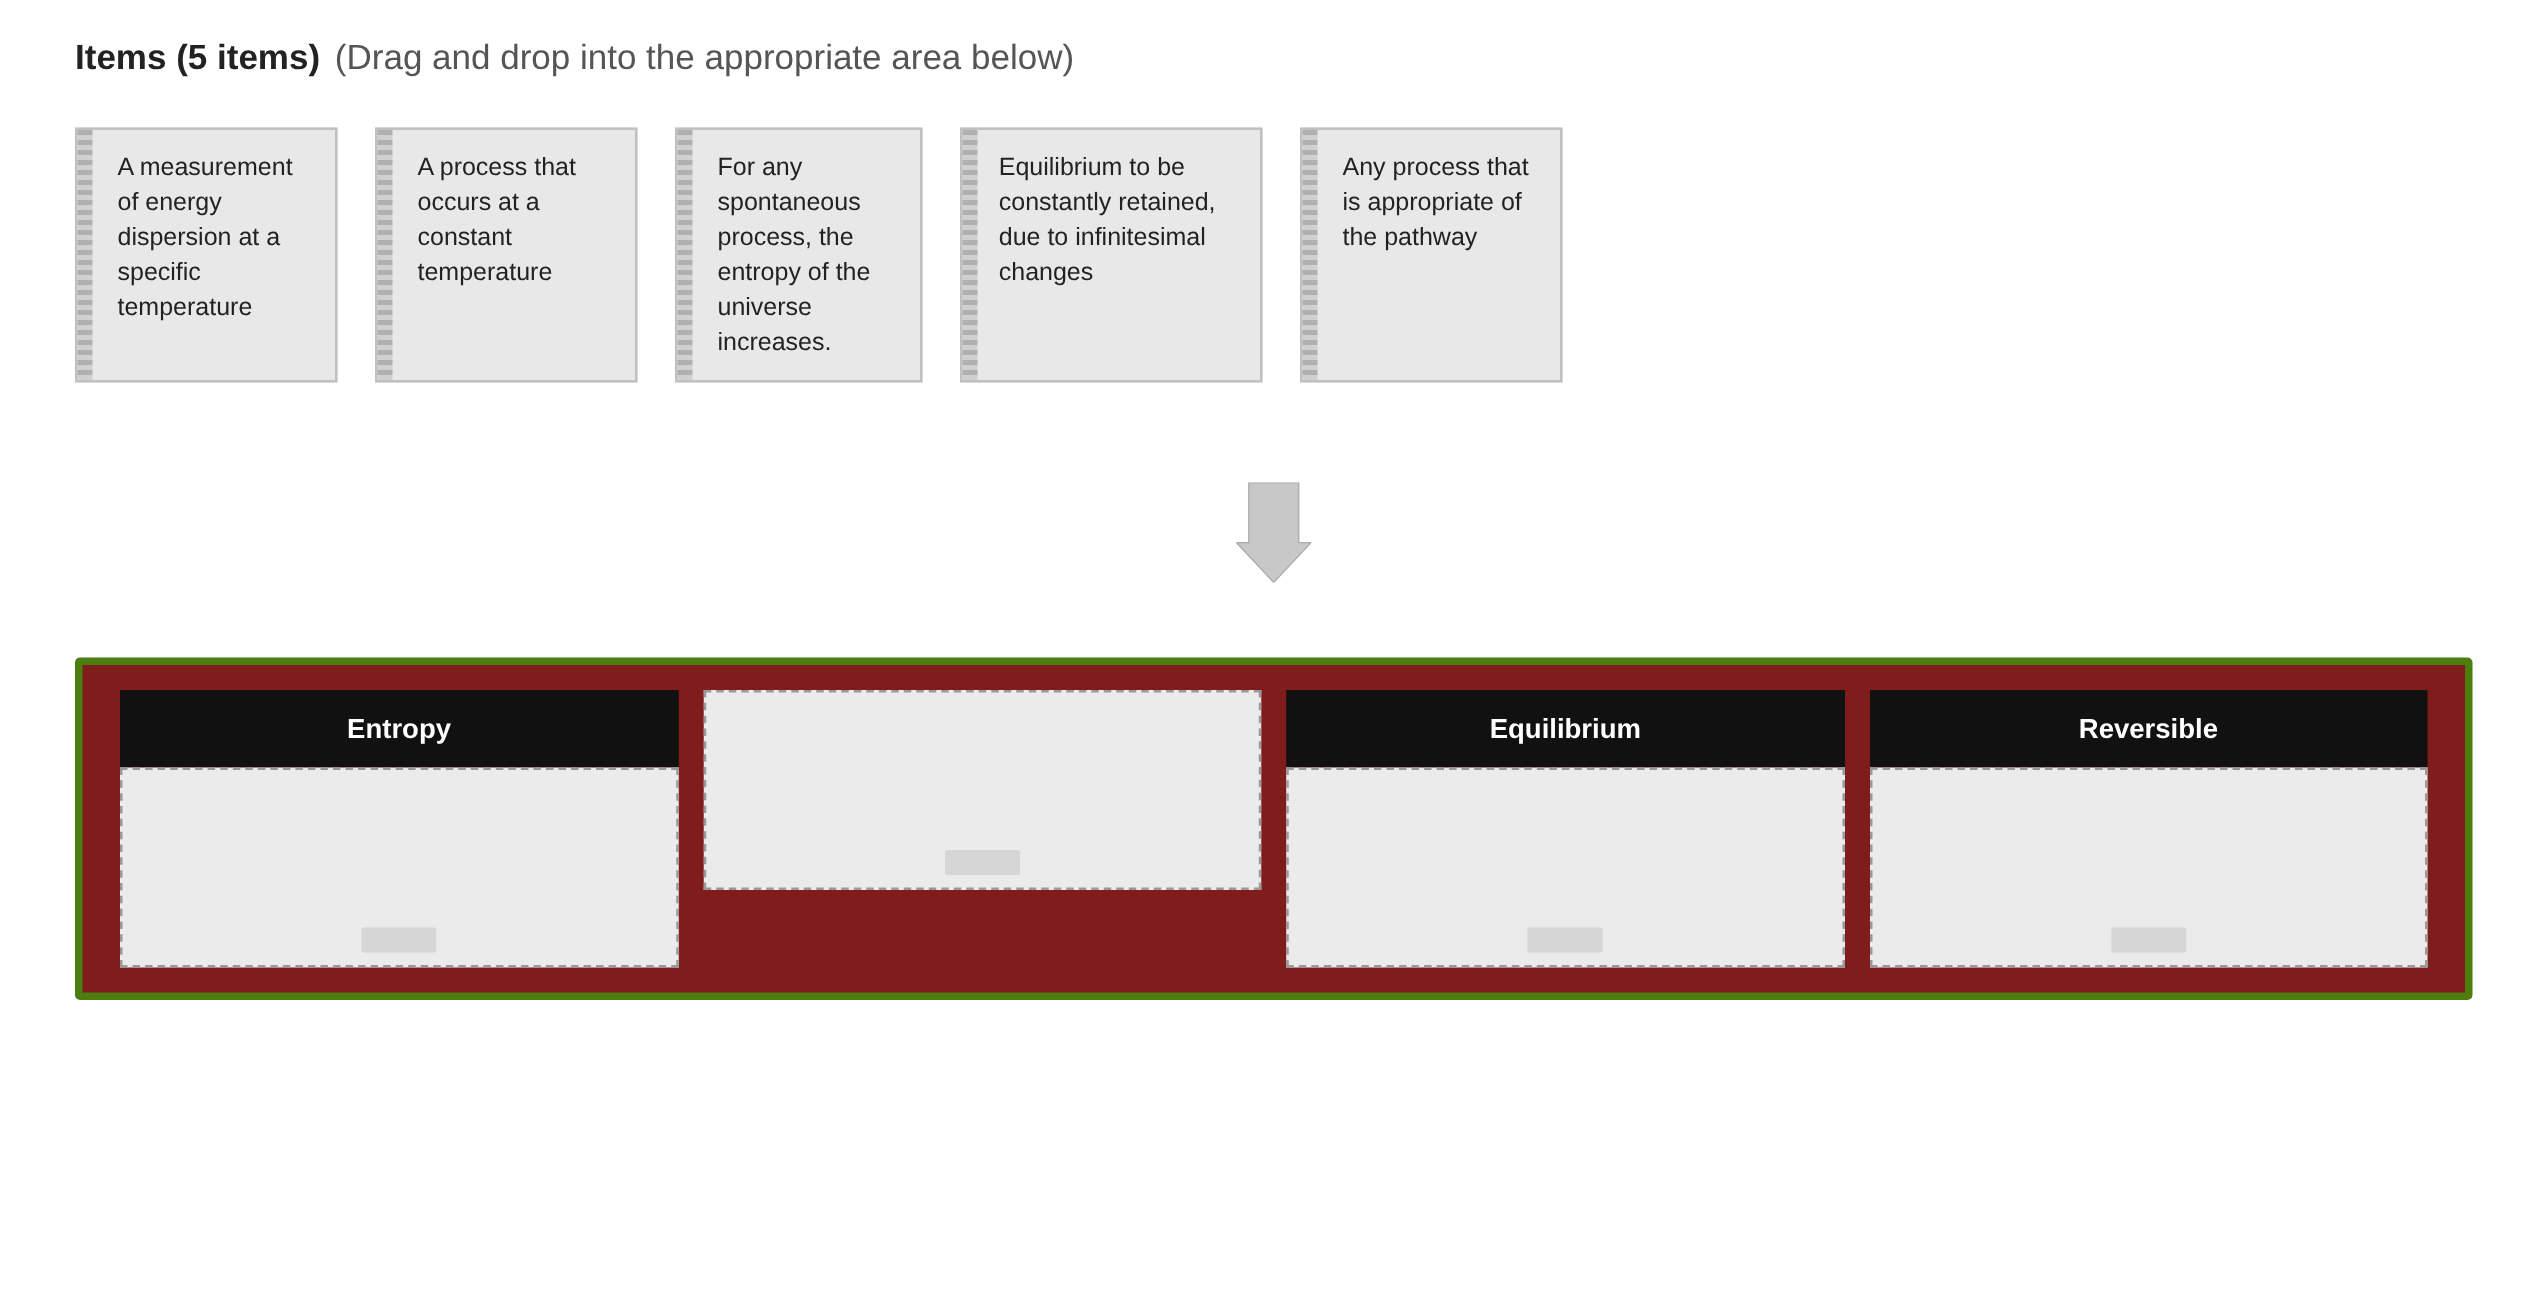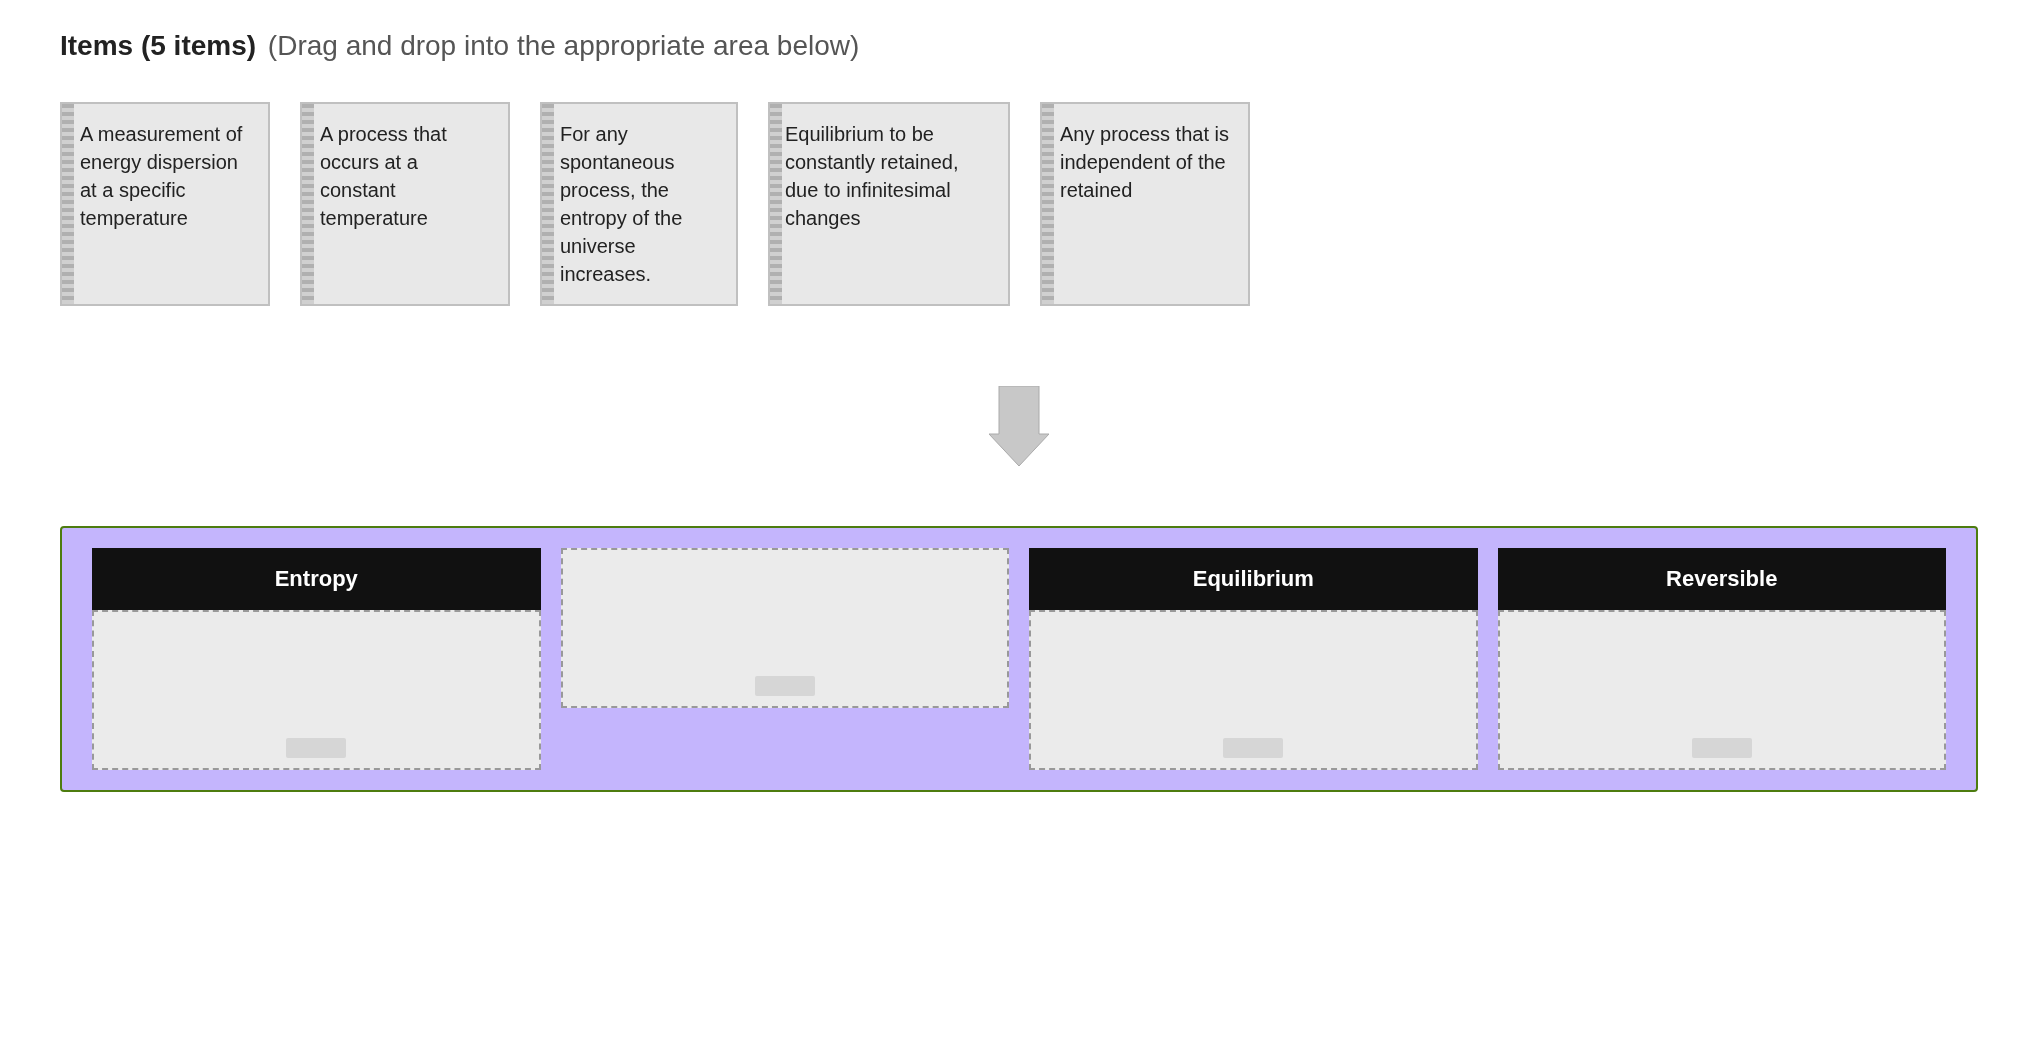--- a/index.html
+++ b/index.html
@@ -65,20 +65,21 @@
       background: repeating-linear-gradient(
         180deg,
         #b0b0b0 0px,
         #b0b0b0 4px,
         #d0d0d0 4px,
         #d0d0d0 8px
       );
     }
 
     .drag-card-text {
+      margin-left: 14px;
     }
 
     .arrow-down-container {
       display: flex;
       justify-content: center;
       margin-bottom: 60px;
     }
 
     .arrow-down {
       width: 60px;
@@ -86,24 +87,24 @@
     }
 
     .categories-header {
       font-size: 28px;
       font-weight: bold;
       color: #222;
       margin-bottom: 20px;
     }
 
     .categories-box {
-      border: 2px solid #4d7c0f;
+      border: 6px solid #4d7c0f;
       border-radius: 4px;
       padding: 0;
-      background: #c4b5fd;
+      background: #7f1d1d;
       overflow: hidden;
     }
 
     .categories-row {
       display: flex;
       flex-direction: row;
       padding: 20px 30px;
       gap: 20px;
     }
 
@@ -163,21 +164,21 @@
 
     <div class="drag-card" draggable="true" style="width:198px; min-height:200px;">
       <div class="drag-card-text">For any spontaneous process, the entropy of the universe increases.</div>
     </div>
 
     <div class="drag-card" draggable="true" style="width:242px; min-height:200px;padding-left:15px;">
       <div class="drag-card-text">Equilibrium to be constantly retained, due to infinitesimal changes</div>
     </div>
 
     <div class="drag-card" draggable="true">
-      <div class="drag-card-text">Any process that is independent of the retained</div>
+      <div class="drag-card-text">Any process that is appropriate of the pathway</div>
     </div>
   </div>
 
   <div class="arrow-down-container">
     <svg class="arrow-down" viewBox="0 0 60 80" xmlns="http://www.w3.org/2000/svg">
       <polygon points="10,0 50,0 50,48 60,48 30,80 0,48 10,48" fill="#c8c8c8" stroke="#aaa" stroke-width="1"></polygon>
     </svg>
   </div>
 
 

